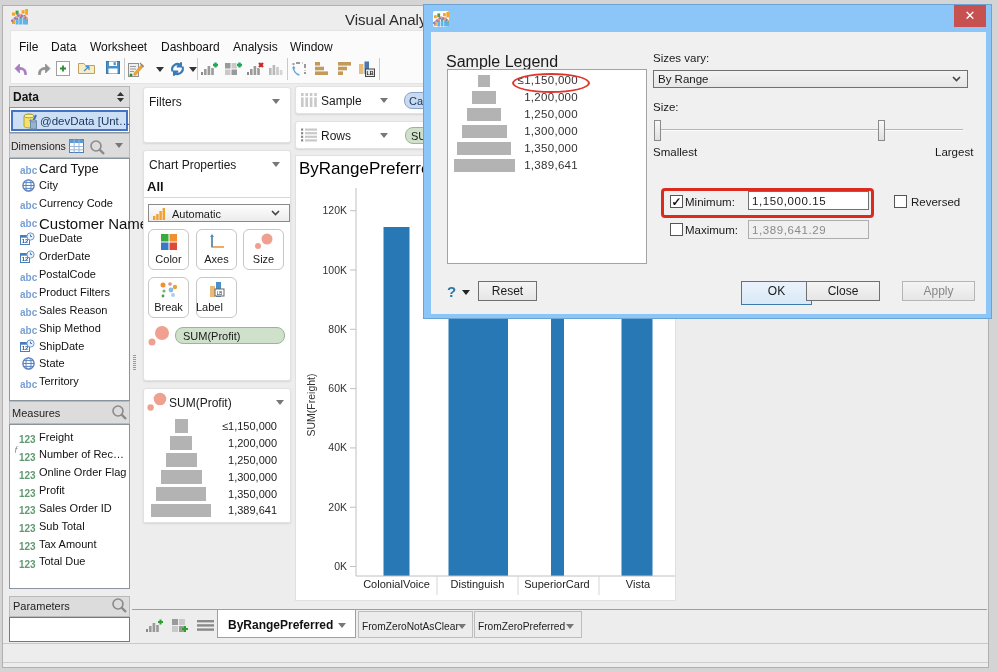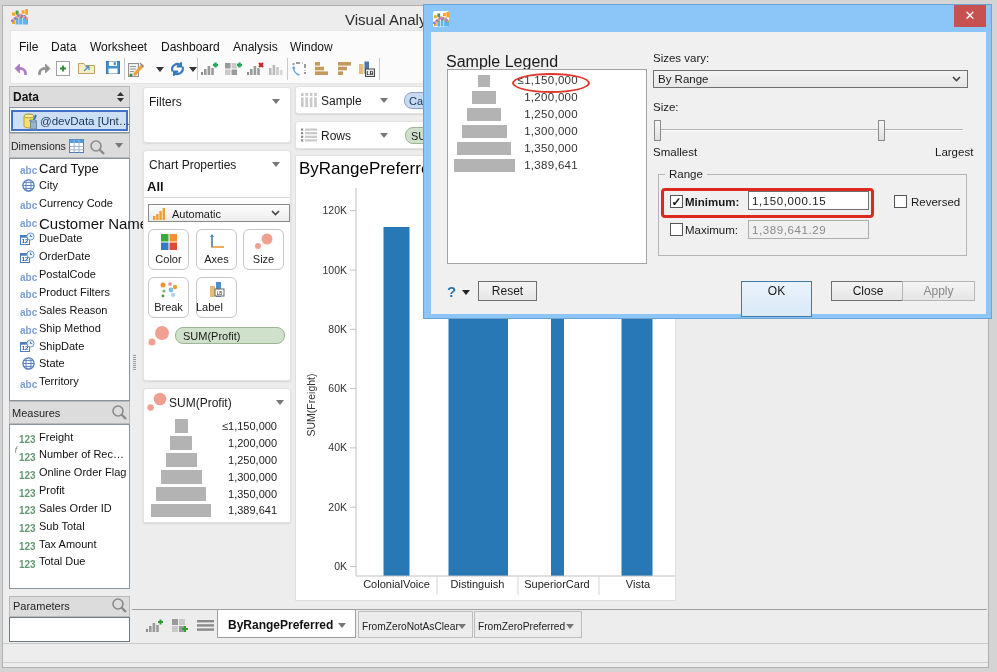--- a/index.html
+++ b/index.html
@@ -570,33 +570,30 @@
           <path d="M1 1 L4.5 4.5 L8 1" fill="none" stroke="#444" stroke-width="1.6"></path>
         </svg>
       </div>
 <div class="a" style="left:222px;top:69px;font-size:11.5px;color:#1a1a1a;">Size:</div>
 <div class="a" style="left:226px;top:97px;width:306px;height:1px;background:#b5b5b5;"></div>
 <div class="a" style="left:226px;top:98px;width:306px;height:1px;background:#fdfdfd;"></div>
 <div class="a" style="left:223px;top:88px;width:7px;height:21px;background:linear-gradient(#f8f8f8,#e0e0e0);border:1px solid #8a8a8a;"></div>
 <div class="a" style="left:447px;top:88px;width:7px;height:21px;background:linear-gradient(#f8f8f8,#e0e0e0);border:1px solid #8a8a8a;"></div>
 <div class="a" style="left:222px;top:114px;font-size:11.5px;color:#1a1a1a;">Smallest</div>
 <div class="a" style="left:504px;top:114px;font-size:11.5px;color:#1a1a1a;">Largest</div>
-<fieldset class="a" style="left:227px;top:136px;width:309px;height:88px;border:1px solid #b5b5b5;">
-        <legend style="font-size:11.5px;margin-left:6px;padding:0 4px;color:#1a1a1a;font-family:'Liberation Sans',sans-serif;">Range</legend>
-      </fieldset>
 <div class="a" style="left:230px;top:156px;width:213px;height:30px;border:3px solid #dc2b1e;border-radius:4px;"></div>
 <div class="a" style="left:239px;top:163px;width:13px;height:13px;background:#fff;border:1px solid #555;font-size:12px;line-height:12px;text-align:center;color:#111;font-weight:bold;">✓</div>
-<div class="a" style="left:254px;top:164px;font-size:11.5px;color:#1a1a1a;font-weight:bold;">Minimum:</div>
+<div class="a" style="left:254px;top:164px;font-size:11.5px;color:#1a1a1a;">Minimum:</div>
 <div class="a" style="left:317px;top:159px;width:121px;height:19px;background:#fff;border:1px solid #707070;"></div>
 <div class="a" style="left:321px;top:163px;font-size:11.5px;color:#1a1a1a;letter-spacing:0.6px;">1,150,000.15</div>
 <div class="a" style="left:463px;top:163px;width:13px;height:13px;background:#fff;border:1px solid #555;"></div>
 <div class="a" style="left:480px;top:164px;font-size:11.5px;color:#1a1a1a;">Reversed</div>
 <div class="a" style="left:239px;top:191px;width:13px;height:13px;background:#fff;border:1px solid #555;"></div>
 <div class="a" style="left:254px;top:192px;font-size:11.5px;color:#1a1a1a;">Maximum:</div>
 <div class="a" style="left:317px;top:188px;width:121px;height:19px;background:#f0f0f0;border:1px solid #adadad;"></div>
 <div class="a" style="left:321px;top:192px;font-size:11.5px;color:#8a8a8a;letter-spacing:0.6px;">1,389,641.29</div>
 <div class="a" style="left:16px;top:251px;font-size:15px;color:#2e75a8;font-weight:bold;">?</div>
 <div class="a" style="left:31px;top:258px;width:0;height:0;border-left:4px solid transparent;border-right:4px solid transparent;border-top:5px solid #222;"></div>
 <div class="a btn" style="left:47px;top:249px;width:59px;height:20px;line-height:19px;">Reset</div>
-<div class="a btn" style="left:310px;top:249px;width:71px;height:36px;line-height:19px;border-color:#3d7bad;background:linear-gradient(#eaf3fc,#d9e9f7);">OK</div>
-<div class="a btn" style="left:400px;top:249px;width:74px;height:20px;line-height:19px;">Close</div>
+<div class="a btn" style="left:310px;top:249px;width:71px;height:24px;line-height:19px;border-color:#3d7bad;background:linear-gradient(#eaf3fc,#d9e9f7);">OK</div>
+<div class="a btn" style="left:375px;top:249px;width:74px;height:20px;line-height:19px;">Close</div>
 <div class="a btn" style="left:471px;top:249px;width:73px;height:20px;line-height:19px;border-color:#b5b5b5;color:#888;">Apply</div>
 </div>
 </div>
 </body></html>

